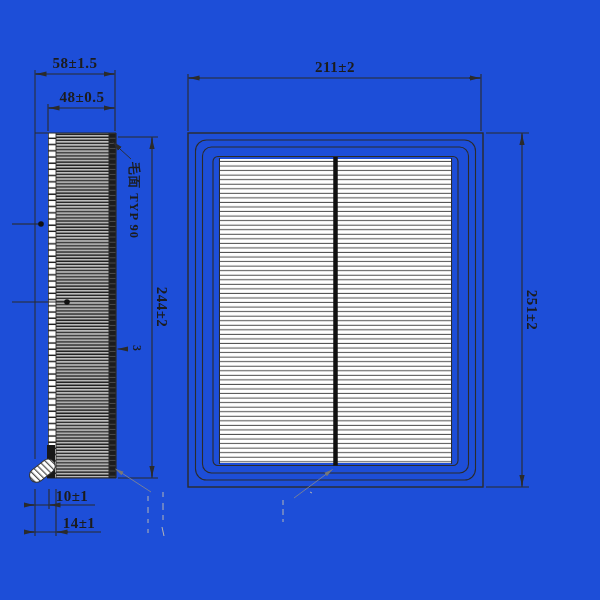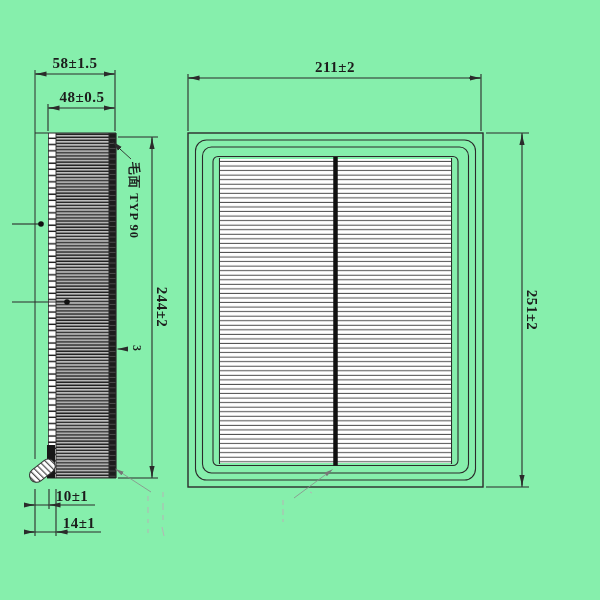--- a/index.html
+++ b/index.html
@@ -1,16 +1,16 @@
 <!DOCTYPE html>
 <html><head>
 <meta charset="utf-8">
 <style>
   html,body{margin:0;padding:0;width:600px;height:600px;background:#ffffff;overflow:hidden;}
-  .sheet{position:relative;width:600px;height:600px;background:#86efac;}
+  .sheet{position:relative;width:600px;height:600px;background:#1d4ed8;}
   svg{position:absolute;left:0;top:0;}
   text{font-family:"Liberation Serif","DejaVu Serif",serif;font-weight:bold;fill:#1c1c1c;}
   .dim{font-size:15px;letter-spacing:0.5px;}
   .note{font-size:12.5px;letter-spacing:1px;}
   .small{font-size:12px;}
 </style>
 </head>
 <body>
 
 <div class="sheet">

